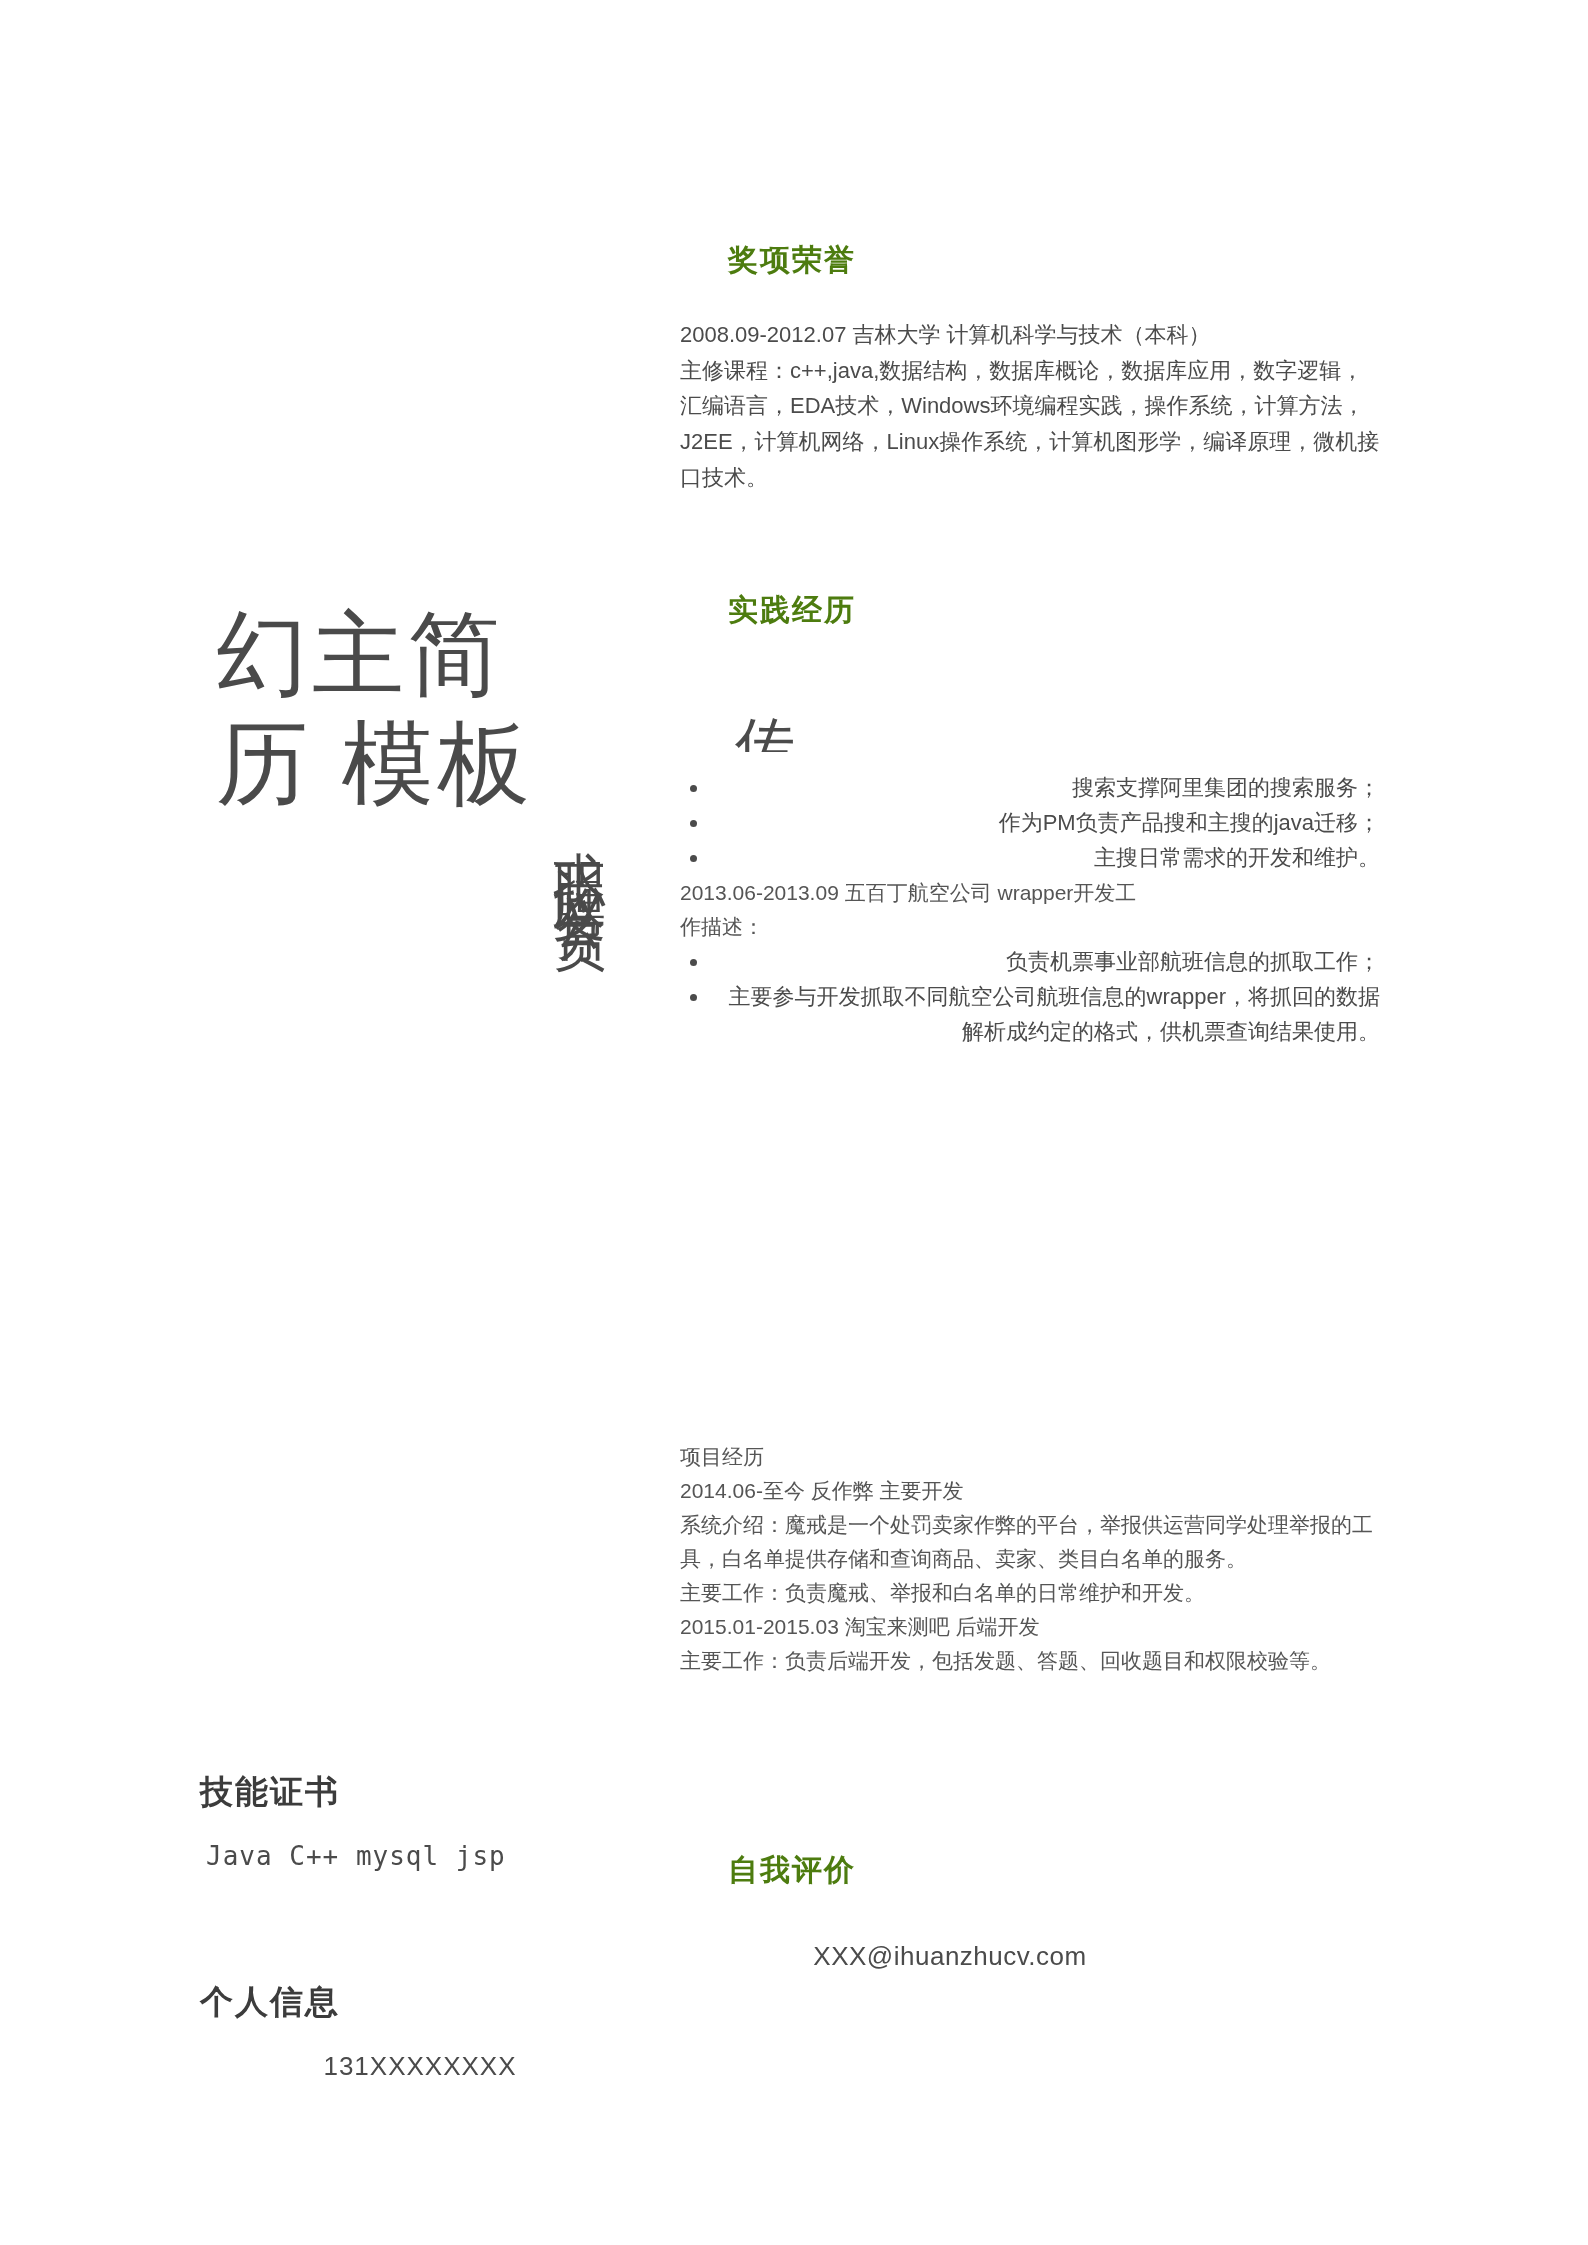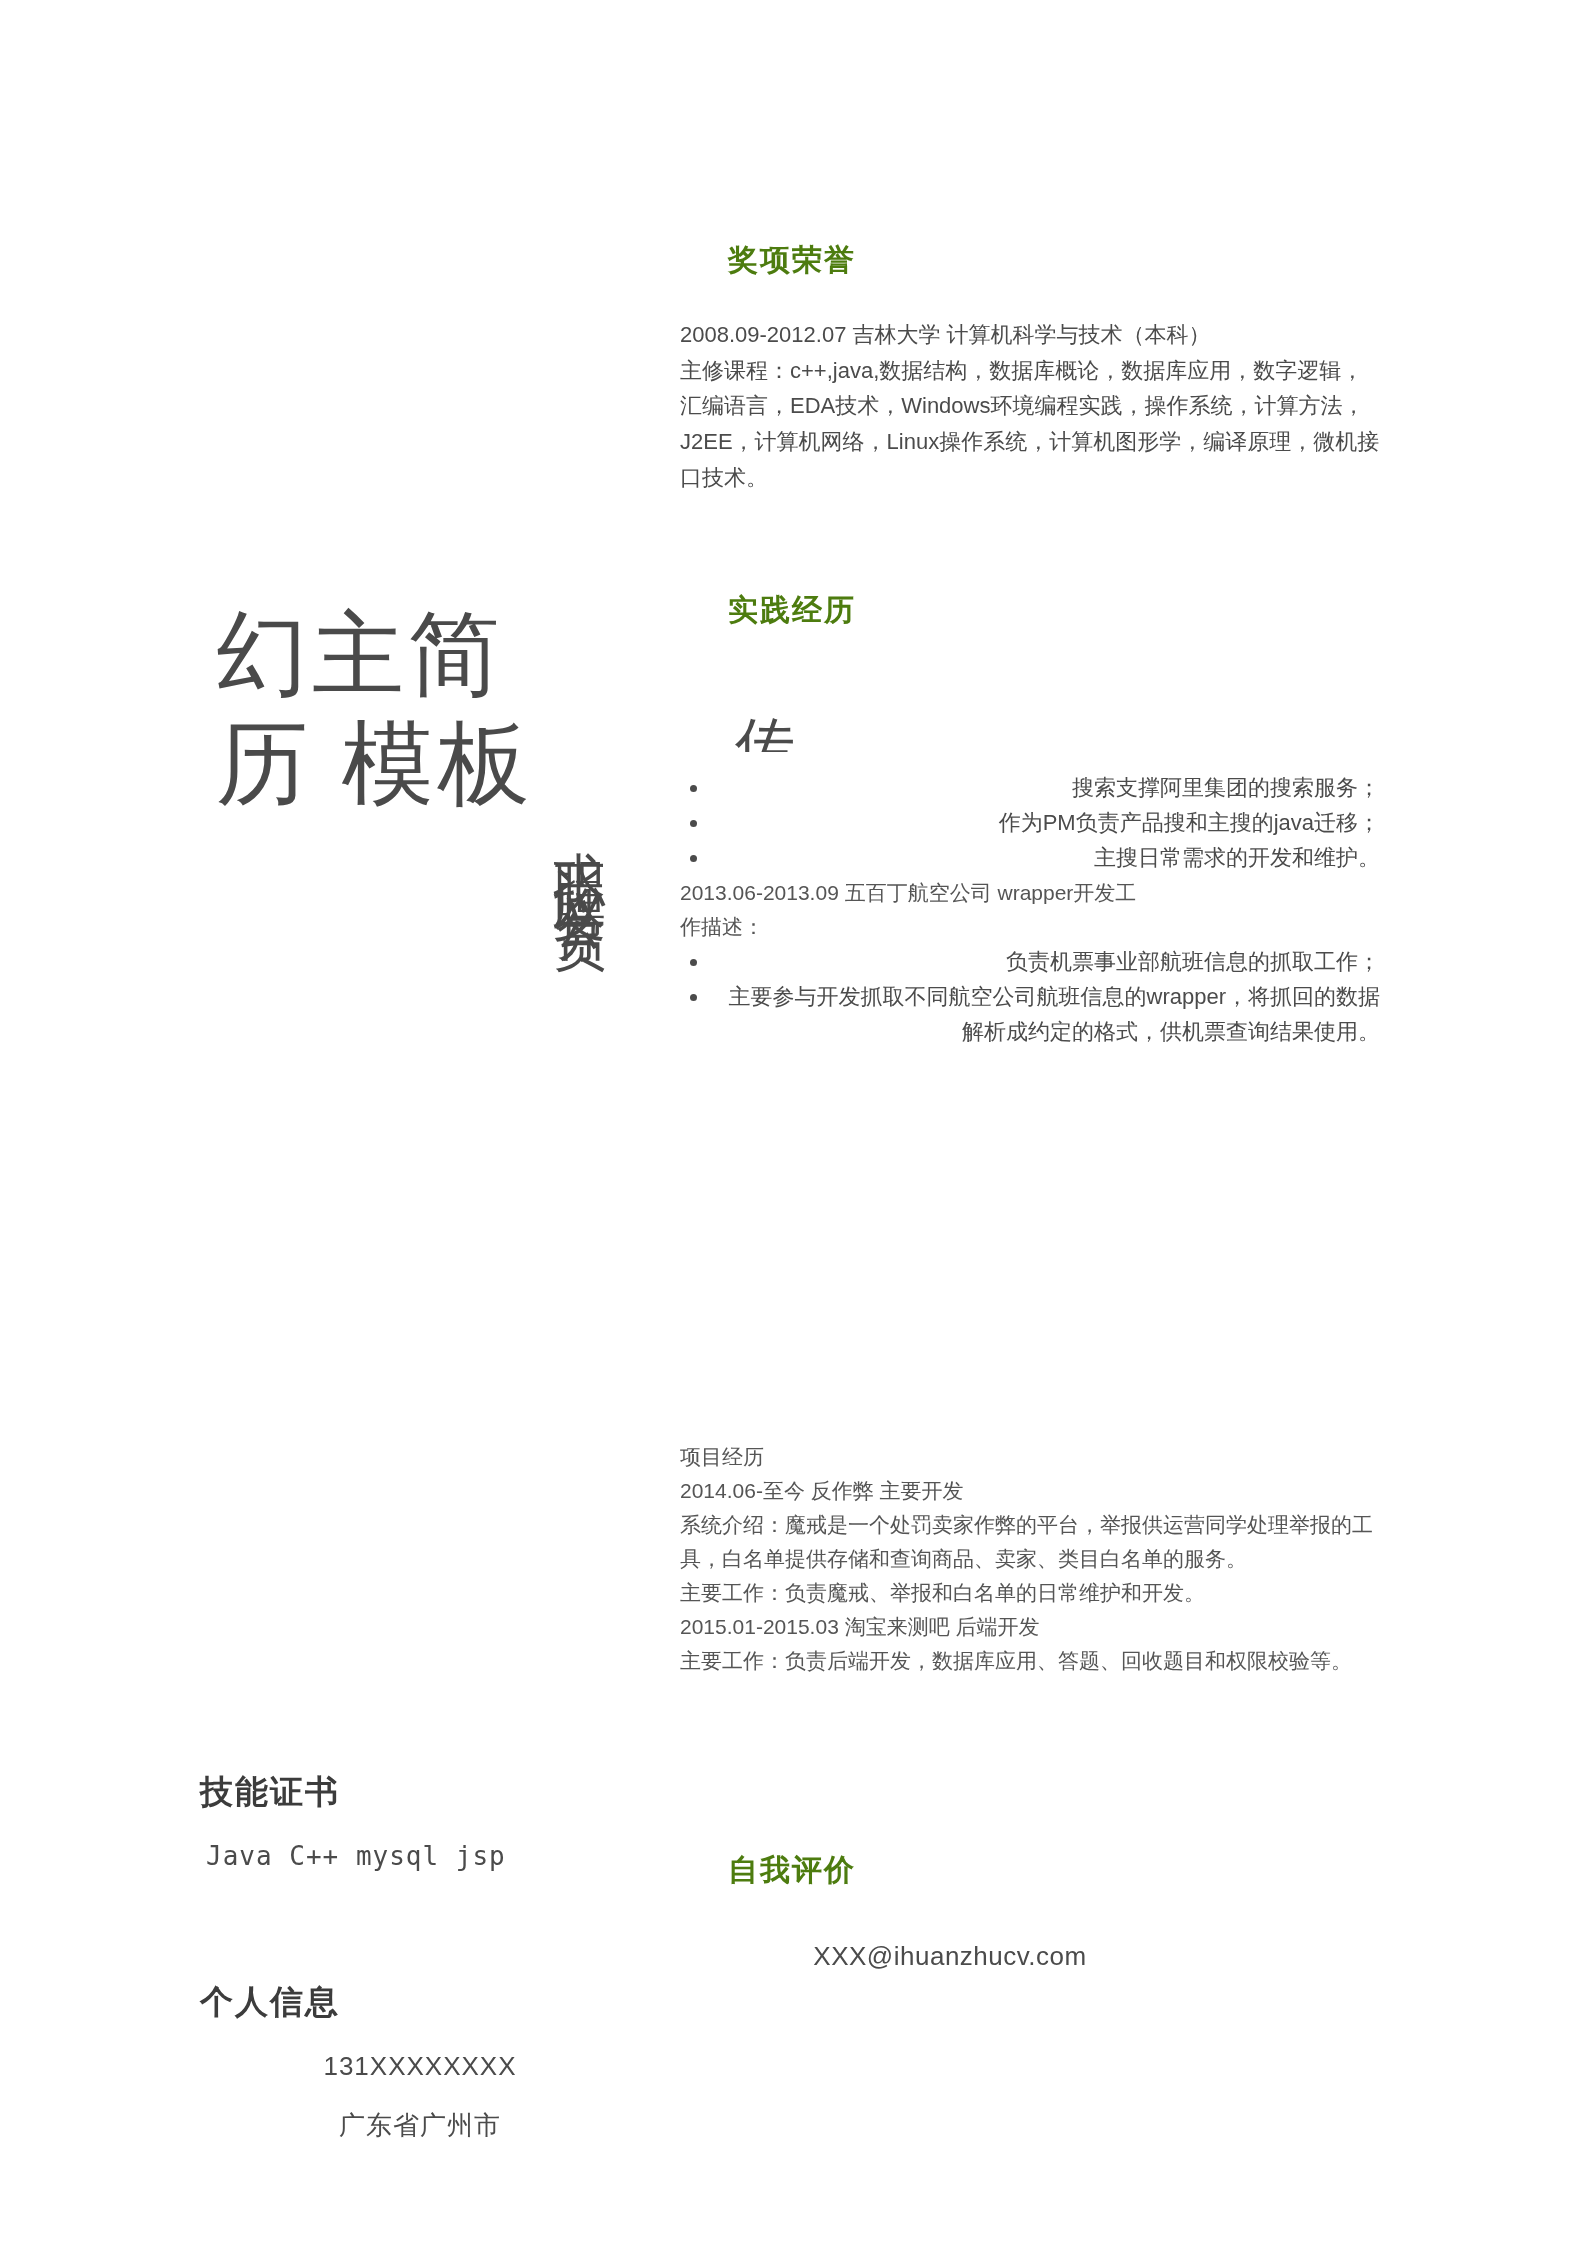--- a/index.html
+++ b/index.html
@@ -165,21 +165,20 @@
   </div>
 
   <div class="left-section skills">
     <div class="left-heading">技能证书</div>
     <div class="skill-line">Java   C++   mysql jsp</div>
   </div>
 
   <div class="left-section personal">
     <div class="left-heading">个人信息</div>
     <div class="personal-line">131XXXXXXXX</div>
-    <div class="personal-line">广东省广州市</div>
   </div>
 
 </div>
 
 <div class="right-col">
 
   <div class="sec-awards">
     <div class="right-heading">奖项荣誉</div>
     <div class="body-text">2008.09-2012.07        吉林大学    计算机科学与技术（本科）</div>
     <div class="body-text">主修课程：c++,java,数据结构，数据库概论，数据库应用，数字逻辑，汇编语言，EDA技术，Windows环境编程实践，操作系统，计算方法，J2EE，计算机网络，Linux操作系统，计算机图形学，编译原理，微机接口技术。</div>
@@ -207,21 +206,21 @@
 
   <div class="sec-projects">
     <div class="body-text small">项目经历</div>
     <div>
       <div class="body-text small">2014.06-至今        反作弊        主要开发</div>
       <div class="body-text small">系统介绍：魔戒是一个处罚卖家作弊的平台，举报供运营同学处理举报的工具，白名单提供存储和查询商品、卖家、类目白名单的服务。</div>
       <div class="body-text small">主要工作：负责魔戒、举报和白名单的日常维护和开发。</div>
     </div>
     <div>
       <div class="body-text small">2015.01-2015.03          淘宝来测吧        后端开发</div>
-      <div class="body-text small">主要工作：负责后端开发，数据库应用、答题、回收题目和权限校验等。</div>
+      <div class="body-text small">主要工作：负责后端开发，包括发题、答题、回收题目和权限校验等。</div>
     </div>
   </div>
 
   <div class="sec-selfeval">
     <div class="right-heading">自我评价</div>
     <div class="email-line">XXX@ihuanzhucv.com</div>
   </div>
 
 </div>
 

